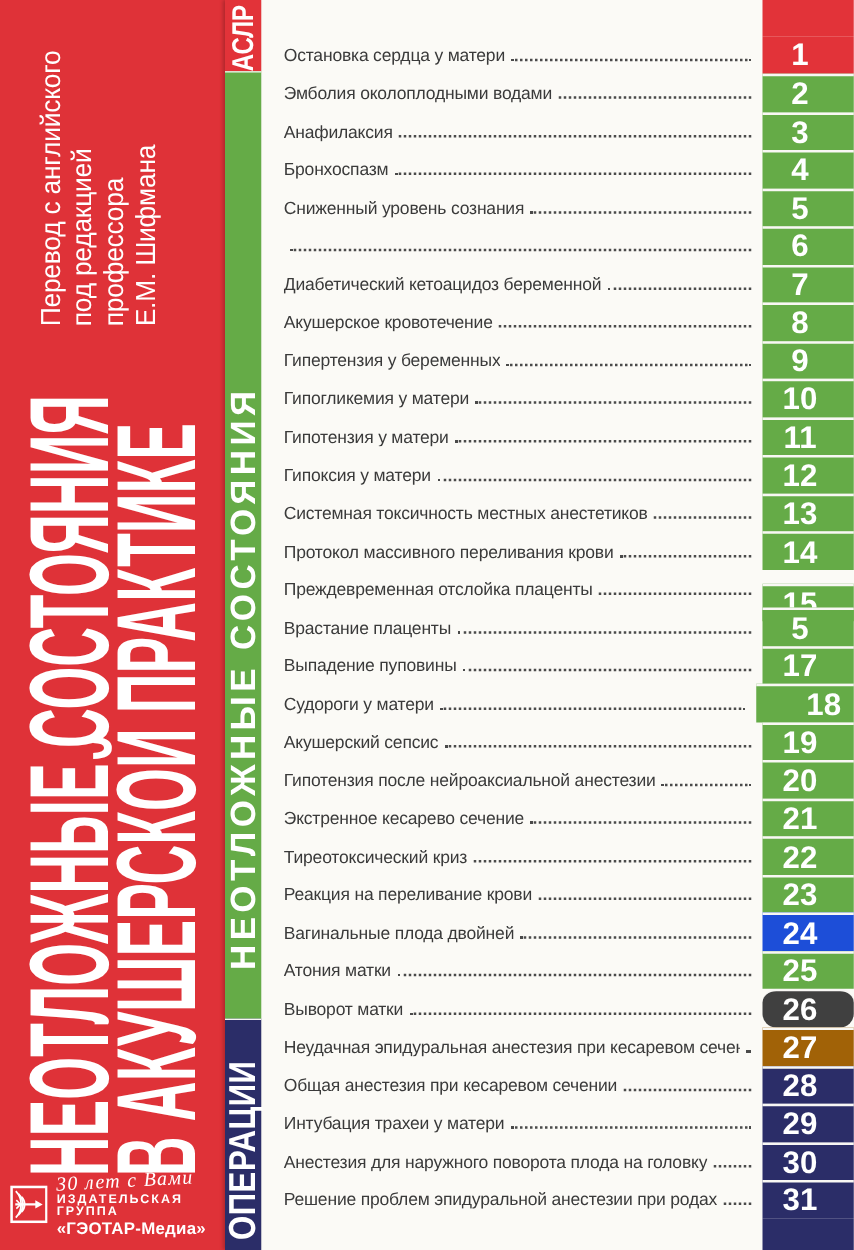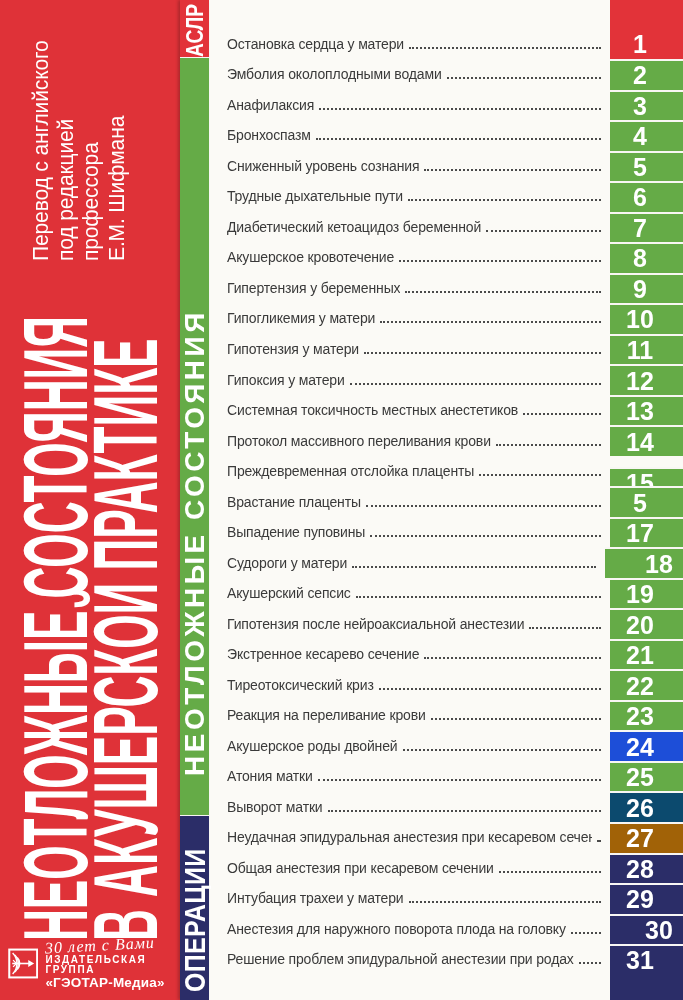--- a/index.html
+++ b/index.html
@@ -189,21 +189,20 @@
 
     <div class="toc-row">
       <span class="label">Сниженный уровень сознания</span>
       <span class="dots"></span>
       <span class="tab" style="background: rgb(101, 171, 71);">
         <span class="num">5</span>
       </span>
     </div>
 
     <div class="toc-row">
-      <span class="label">Трудные дыхательные пути</span>
       <span class="dots"></span>
       <span class="tab" style="background: rgb(101, 171, 71);">
         <span class="num">6</span>
       </span>
     </div>
 
     <div class="toc-row">
       <span class="label">Диабетический кетоацидоз беременной</span>
       <span class="dots"></span>
       <span class="tab" style="background: rgb(101, 171, 71);">
@@ -333,39 +332,39 @@
 
     <div class="toc-row">
       <span class="label">Реакция на переливание крови</span>
       <span class="dots"></span>
       <span class="tab" style="background: rgb(101, 171, 71);">
         <span class="num">23</span>
       </span>
     </div>
 
     <div class="toc-row">
-      <span class="label">Акушерское роды двойней</span>
+      <span class="label">Вагинальные плода двойней</span>
       <span class="dots"></span>
       <span class="tab" style="background: #1d4ed8;">
         <span class="num">24</span>
       </span>
     </div>
 
     <div class="toc-row">
       <span class="label">Атония матки</span>
       <span class="dots"></span>
       <span class="tab" style="background: rgb(101, 171, 71);">
         <span class="num">25</span>
       </span>
     </div>
 
     <div class="toc-row">
       <span class="label">Выворот матки</span>
       <span class="dots"></span>
-      <span class="tab" style="background: #0c4a6e;">
+      <span class="tab" style="background: #404040; border-radius: 11px;">
         <span class="num">26</span>
       </span>
     </div>
 
     <div class="toc-row">
       <span class="label">Неудачная эпидуральная анестезия при кесаревом сечении</span>
       <span class="dots"></span>
       <span class="tab" style="background: #a16207;">
         <span class="num">27</span>
       </span>
@@ -383,21 +382,21 @@
       <span class="label">Интубация трахеи у матери</span>
       <span class="dots"></span>
       <span class="tab" style="background: rgb(43, 45, 104);">
         <span class="num">29</span>
       </span>
     </div>
 
     <div class="toc-row">
       <span class="label">Анестезия для наружного поворота плода на головку</span>
       <span class="dots"></span>
-      <span class="tab" style="background: rgb(43, 45, 104); justify-content: flex-end;">
+      <span class="tab" style="background: rgb(43, 45, 104);">
         <span class="num">30</span>
       </span>
     </div>
 
     <div class="toc-row">
       <span class="label">Решение проблем эпидуральной анестезии при родах</span>
       <span class="dots"></span>
       <span class="tab" style="background: rgb(43, 45, 104);">
         <span class="num">31</span>
       </span>

